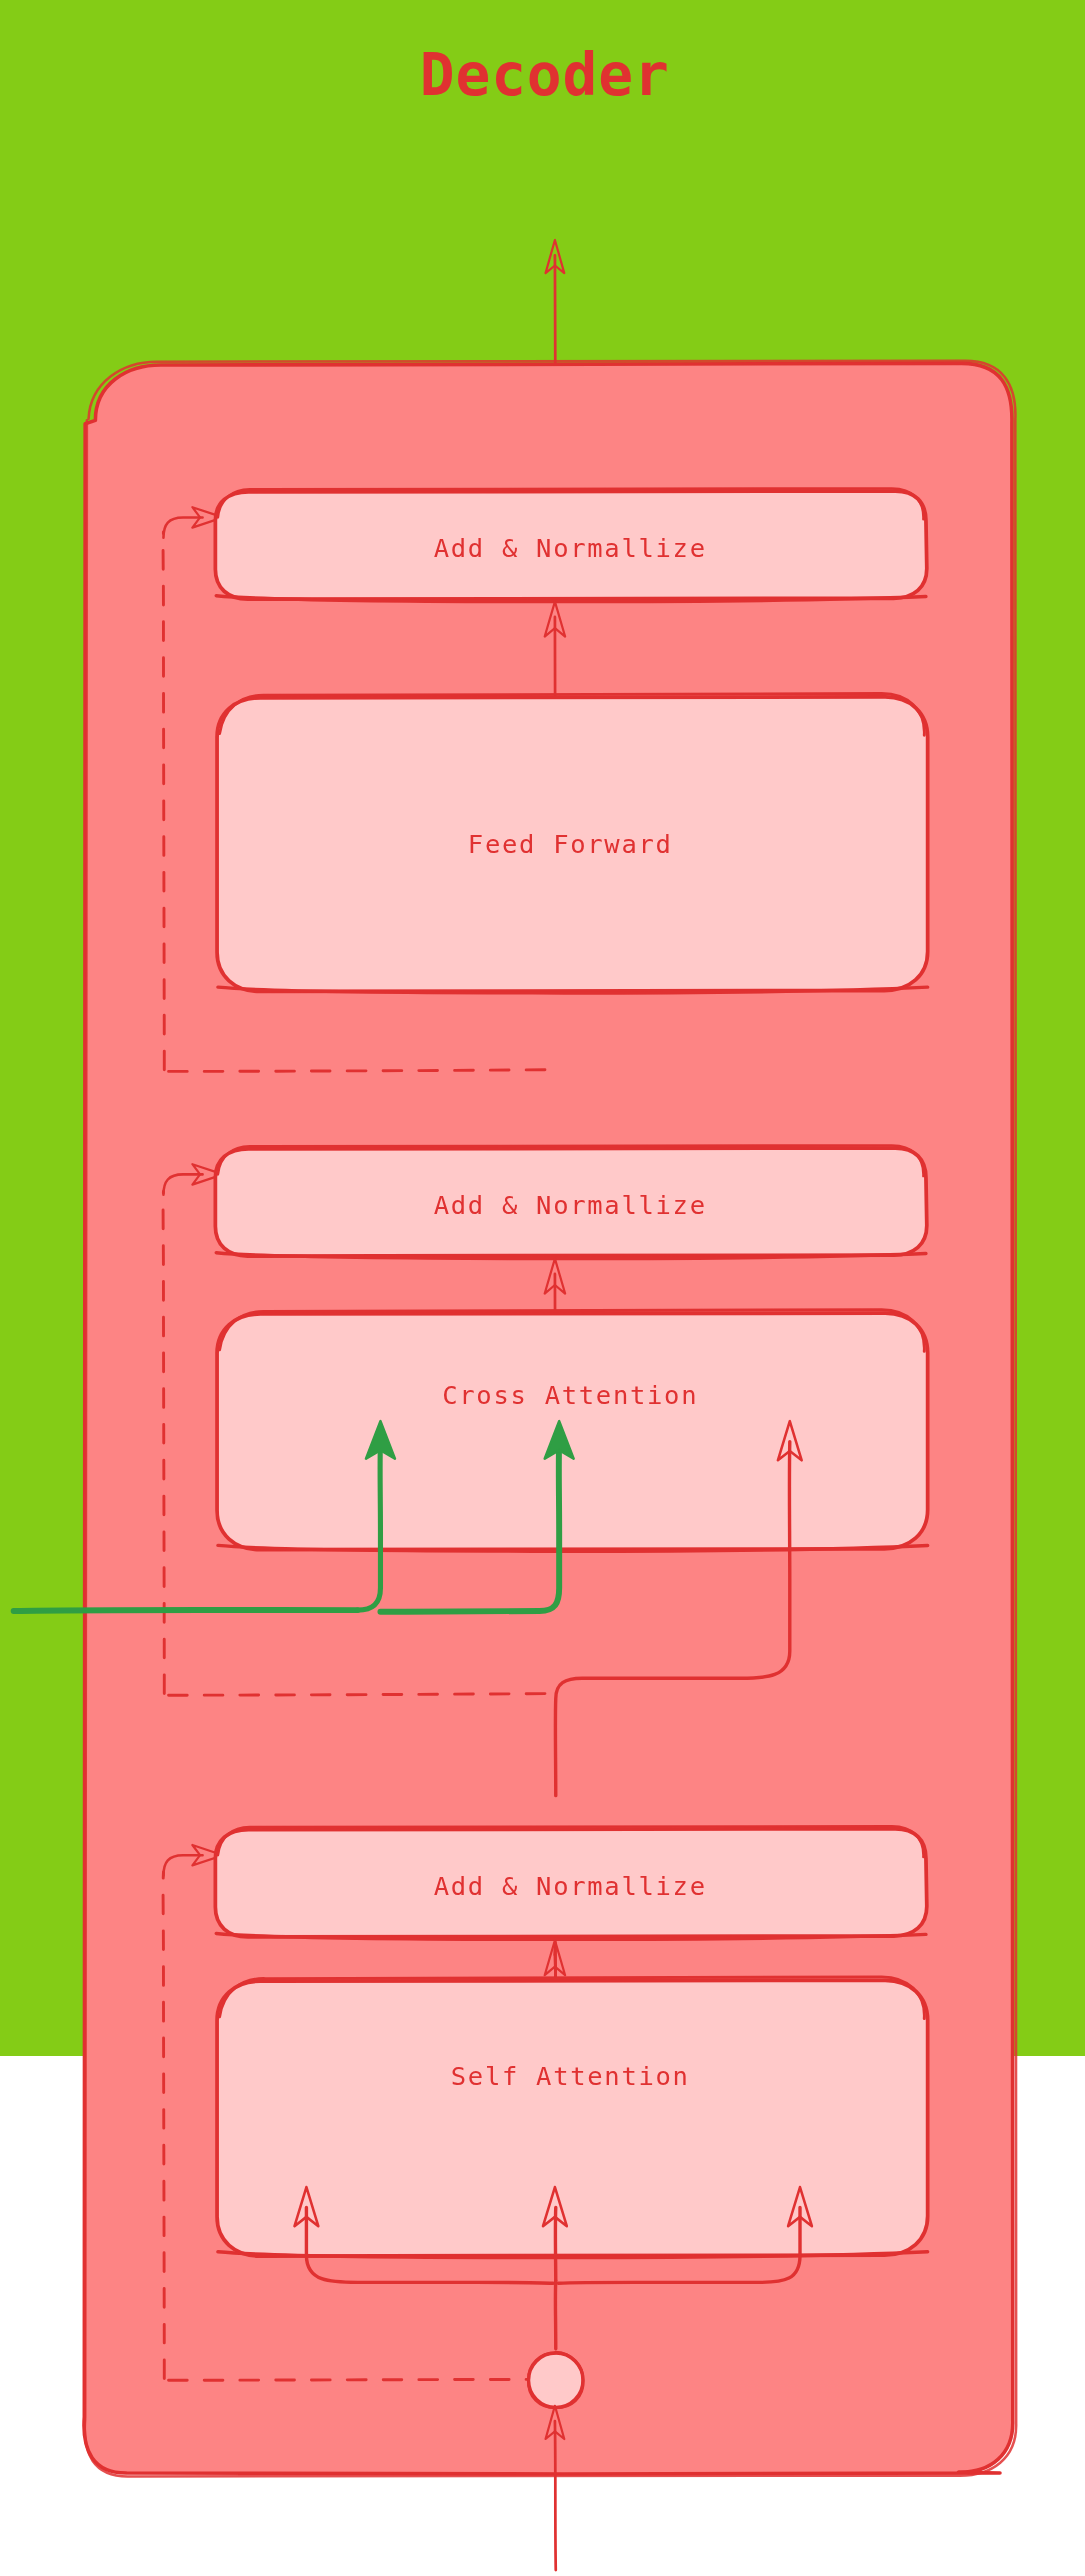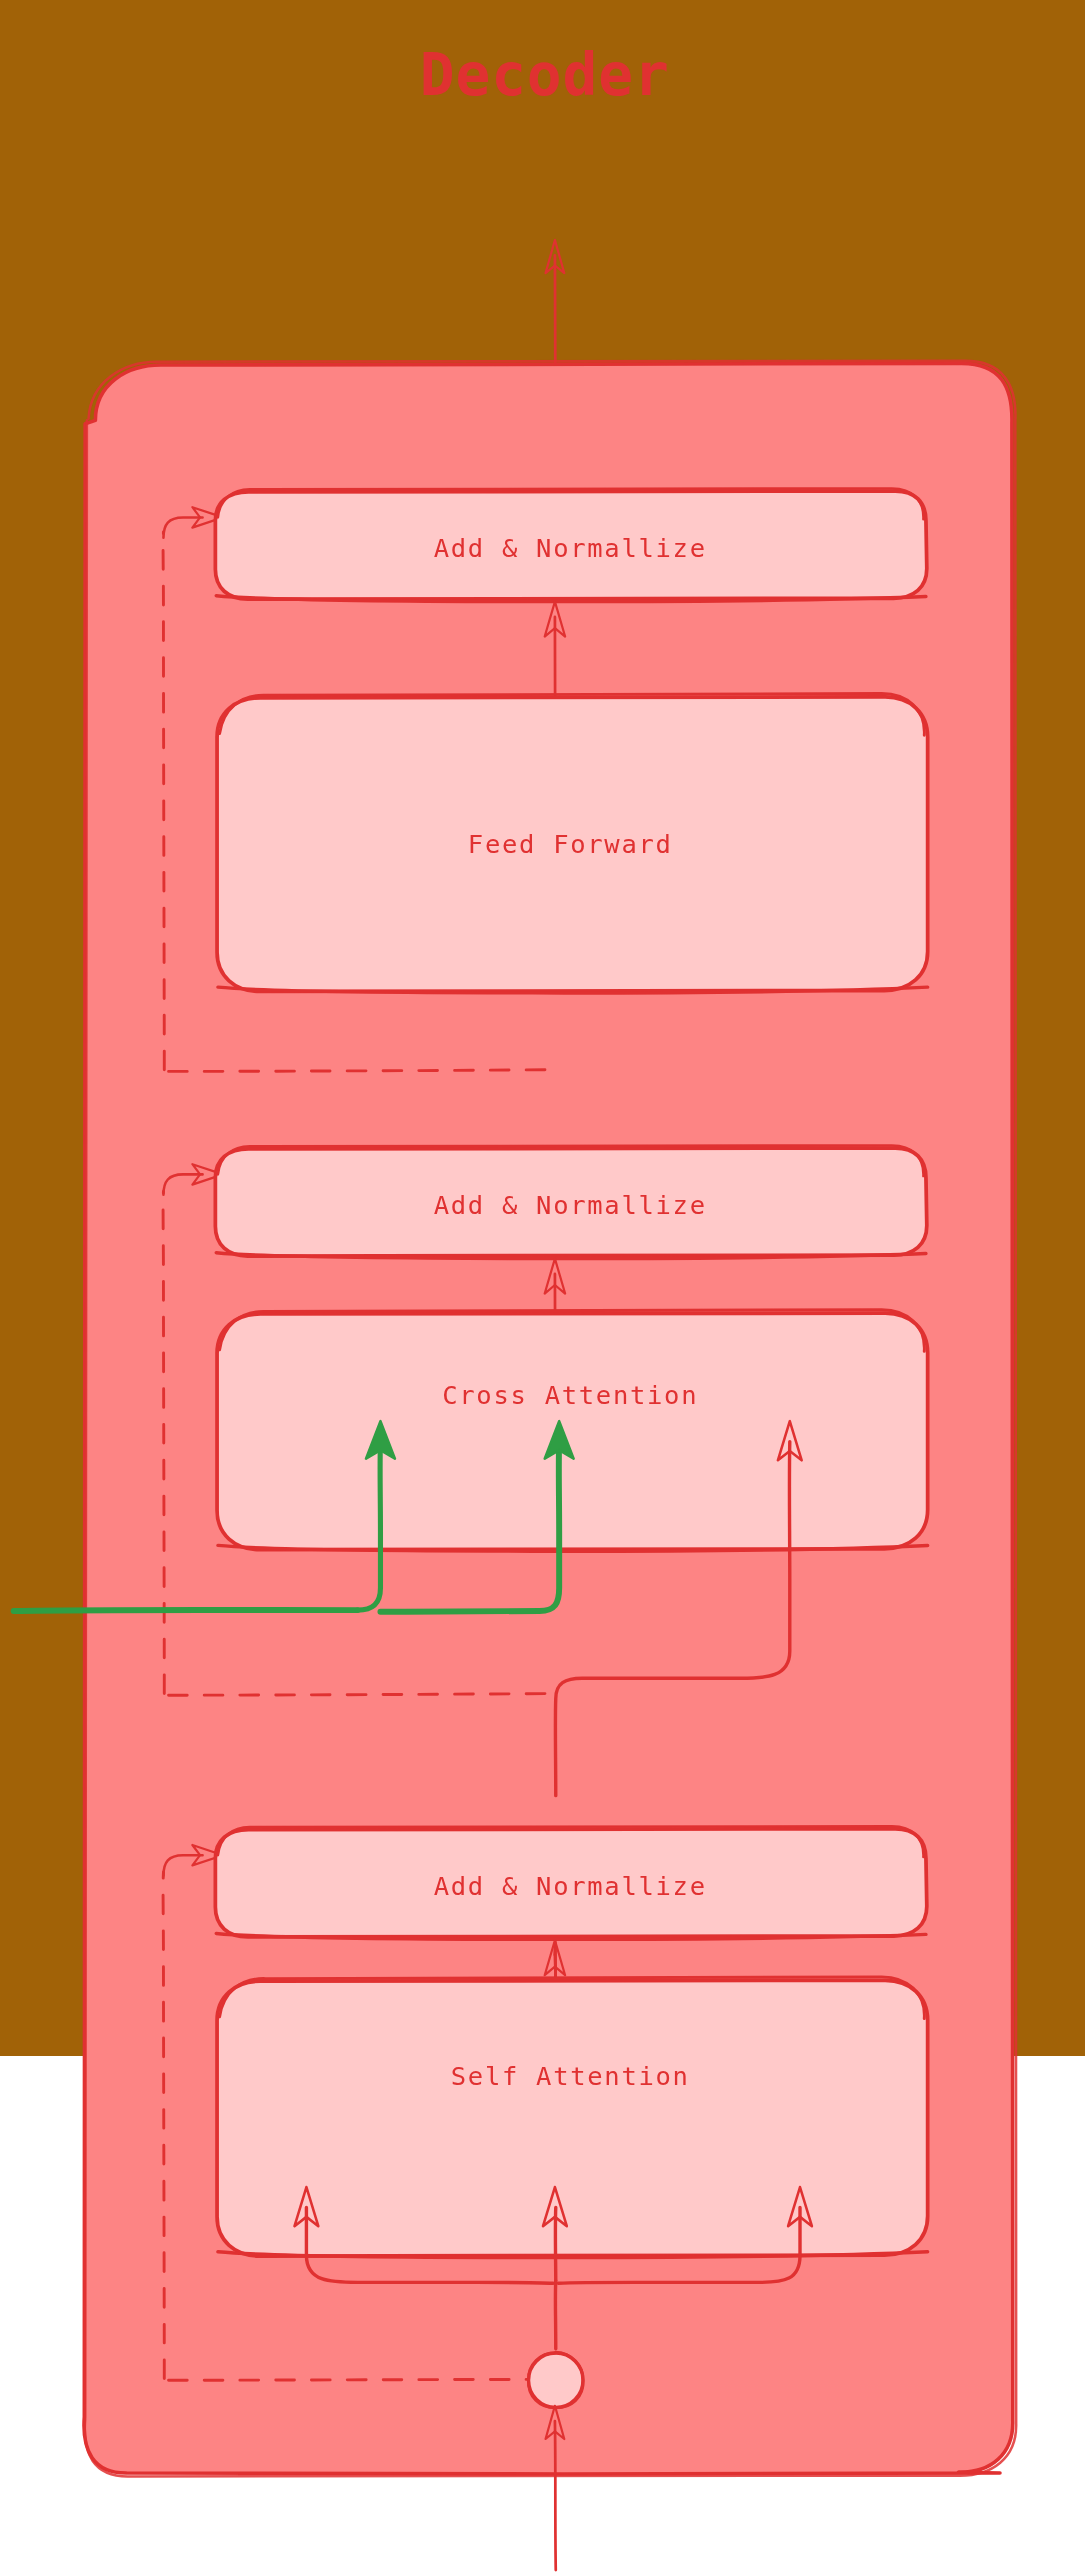--- a/index.html
+++ b/index.html
@@ -2,21 +2,21 @@
 <html style="font-size:13.6px"><head>
 <meta charset="utf-8">
 <title>Decoder</title>
 <style>
   html,body{margin:0;padding:0;background:#ffffff;}
   body{
     width:1086px;height:2576px;
     font-family:"DejaVu Sans Mono","Liberation Mono",monospace;
     overflow:hidden;position:relative;
   }
-  #stage{position:relative;width:1086px;height:2056px;background:#a16207;}
+  #stage{position:relative;width:1086px;height:2056px;background:#84cc16;}
   #diagram{position:absolute;left:0;top:0;width:1086px;height:2576px;}
 
   .title-text{
     font-family:"DejaVu Sans Mono","Liberation Mono",monospace;
     font-size:68px;font-weight:700;fill:#e03131;
     letter-spacing:1px;
   }
   .box-label{
     font-family:"DejaVu Sans Mono","Liberation Mono",monospace;
     font-size:30px;fill:#e03131;letter-spacing:2px;

